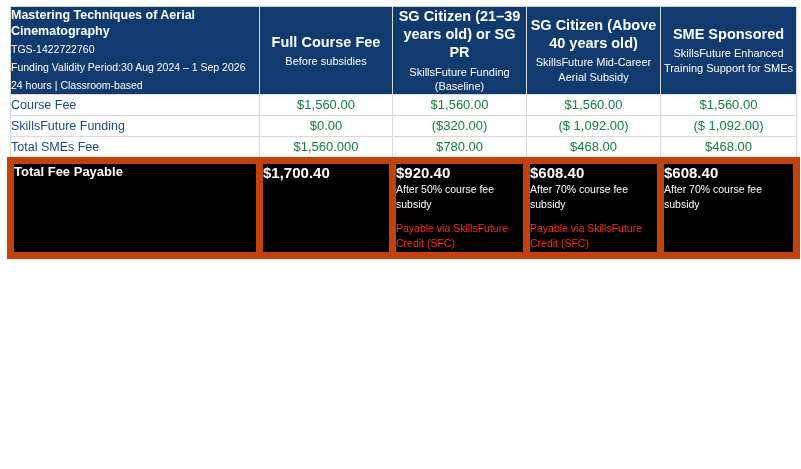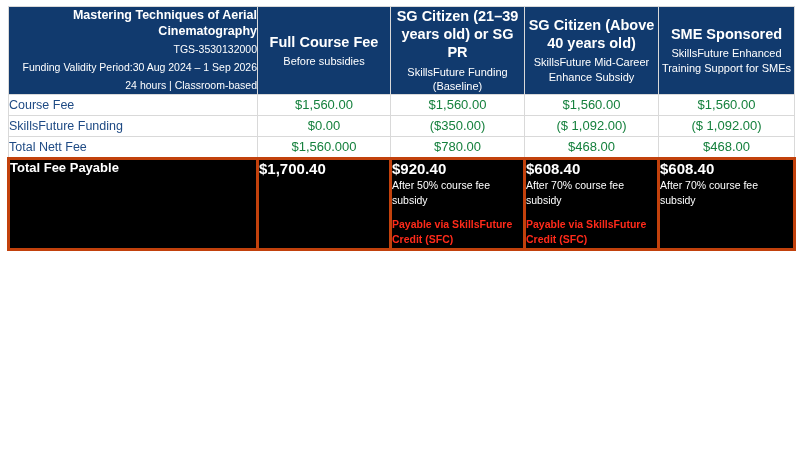--- a/index.html
+++ b/index.html
@@ -28,21 +28,21 @@
 
   
   .hdr {
     background: #113a6e;
     color: #ffffff;
     text-align: center;
     padding: 10px 6px 12px 6px;
     border: 1px solid #113a6e;
   }
   .hdr-left {
-    text-align: right;
+    text-align: left;
     padding: 10px 10px 10px 12px;
   }
   .hdr-title {
     font-weight: bold;
     font-size: 12.5px;
     line-height: 1.28;
     display: block;
   }
   .hdr-sub {
     font-size: 10.5px;
@@ -76,21 +76,21 @@
     text-align: center;
     font-size: 13px;
     color: #15803d;
     padding: 12px 4px;
   }
 
   
   .total-row td {
     background: #000000;
     color: #ffffff;
-    border: 3px solid #c2410c;
+    border: 7px solid #c2410c;
     vertical-align: top;
   }
   .total-lbl {
     text-align: left;
     padding: 14px 10px 10px 14px;
     font-weight: bold;
     font-size: 13px;
   }
   .total-val {
     text-align: left;
@@ -104,21 +104,21 @@
   }
   .total-note {
     display: block;
     font-size: 10.5px;
     line-height: 1.45;
     margin-top: 0;
   }
   .sfc {
     display: block;
     color: #ff2a1a;
-    font-weight: bold;
+    font-weight: normal;
     font-size: 10.5px;
     line-height: 1.45;
     margin-top: 9px;
   }
 </style>
 </head>
 <body>
 
 <table class="fee-table">
   <colgroup>
@@ -126,63 +126,63 @@
     <col style="width:133px">
     <col style="width:134px">
     <col style="width:134px">
     <col style="width:136px">
   </colgroup>
 
   <tbody>
       <tr>
     <td class="hdr hdr-left">
       <span class="hdr-title">Mastering Techniques of Aerial Cinematography</span>
-      <span class="hdr-sub">TGS-3530132000</span>
+      <span class="hdr-sub">TGS-1422722760</span>
       <span class="hdr-sub">Funding Validity Period:30 Aug 2024 – 1 Sep 2026</span>
       <span class="hdr-sub">24 hours | Classroom-based</span>
     </td>
     <td class="hdr">
       <span class="hdr-main">Full Course Fee</span>
       <span class="hdr-note">Before subsidies</span>
     </td>
     <td class="hdr">
       <span class="hdr-main">SG Citizen
 (21–39 years old)
 or SG PR</span>
       <span class="hdr-note">SkillsFuture Funding (Baseline)</span>
     </td>
     <td class="hdr">
       <span class="hdr-main">SG Citizen
 (Above 40 years old)</span>
-      <span class="hdr-note">SkillsFuture Mid-Career Enhance Subsidy</span>
+      <span class="hdr-note">SkillsFuture Mid-Career Aerial Subsidy</span>
     </td>
     <td class="hdr">
       <span class="hdr-main">SME Sponsored</span>
       <span class="hdr-note">SkillsFuture Enhanced Training Support for SMEs</span>
     </td>
   </tr>
 
   <tr>
     <td class="lbl">Course Fee</td>
     <td class="val">$1,560.00</td>
     <td class="val">$1,560.00</td>
     <td class="val">$1,560.00</td>
     <td class="val">$1,560.00</td>
   </tr>
 
   <tr>
     <td class="lbl">SkillsFuture Funding</td>
     <td class="val">$0.00</td>
-    <td class="val">($350.00)</td>
+    <td class="val">($320.00)</td>
     <td class="val">($ 1,092.00)</td>
     <td class="val">($ 1,092.00)</td>
   </tr>
 
   <tr>
-    <td class="lbl">Total Nett Fee</td>
+    <td class="lbl">Total SMEs Fee</td>
     <td class="val">$1,560.000</td>
     <td class="val">$780.00</td>
     <td class="val">$468.00</td>
     <td class="val">$468.00</td>
   </tr>
 
 
   <tr class="total-row">
     <td class="total-lbl">Total Fee Payable</td>
     <td class="total-val">

